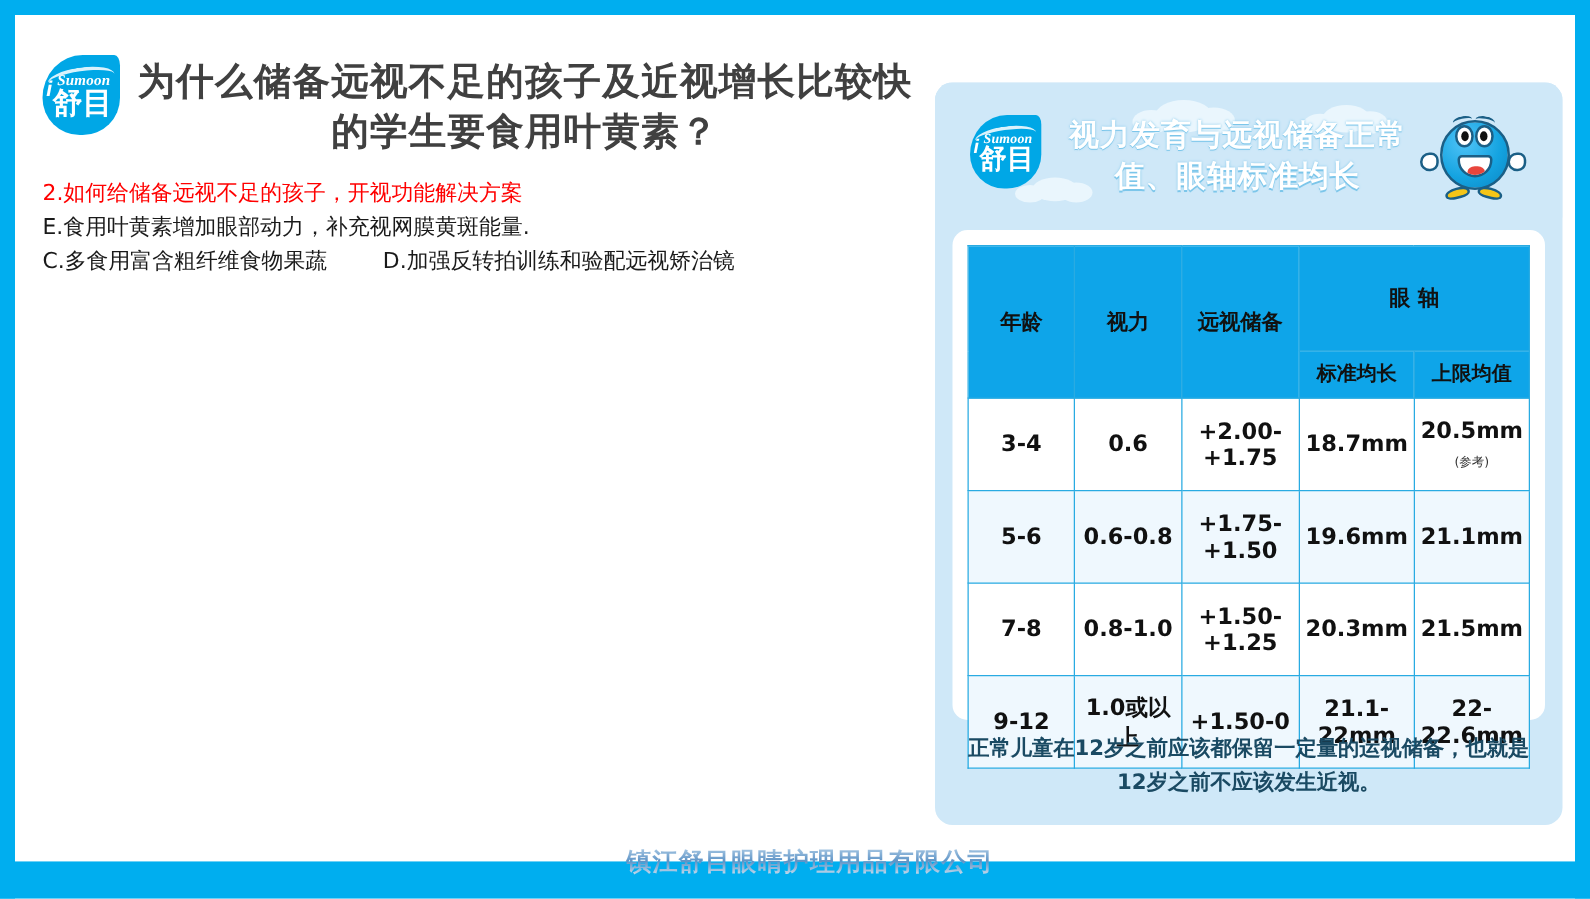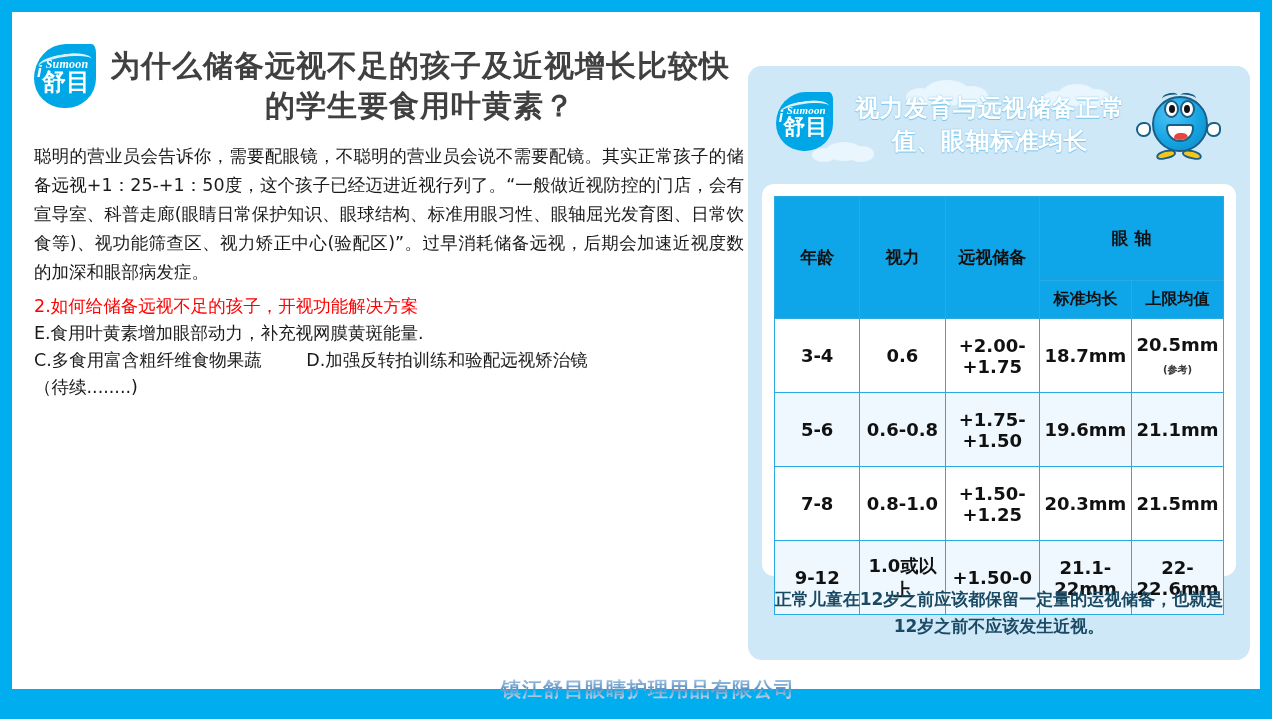--- a/index.html
+++ b/index.html
@@ -176,21 +176,21 @@
     text-align:center;
     vertical-align:middle;
     color:#111111;
     font-weight:bold;
   }
   table.vt thead th { background:#0ea5e9; font-size:17px; height:84px; }
   table.vt thead th.sub { height:38px; font-size:16px; }
   table.vt tbody td { font-size:18px; height:74px; }
   table.vt tbody tr:nth-child(odd) td { background:#ffffff; }
   table.vt tbody tr:nth-child(even) td { background:#eff8fe; }
-  .note-sm { display:block; font-size:10px; font-weight:bold; color:#333; margin-top:8px; }
+  .note-sm { display:block; font-size:10px; font-weight:normal; color:#333; margin-top:8px; }
   .col-age { width:19%; }
   .col-vis { width:19%; }
   .col-res { width:21%; }
   .col-ax  { width:20.5%; }
 
   .panel-note {
     position:absolute; left:18px; top:520px; width:466px;
     text-align:center;
     color:#1a4a63;
     font-size:17px; line-height:27px; font-weight:bold;
@@ -229,28 +229,26 @@
         <div class="droplet">
           <span class="swoosh"></span>
           <span class="iMark">i</span>
           <span class="sumoon">Sumoon</span>
           <span class="cn">舒目</span>
         </div>
         <div class="main-title">为什么储备远视不足的孩子及近视增长比较快的学生要食用叶黄素？</div>
       </div>
 
       <div class="body-text">
-        <p>聪明的营业员会告诉你，需要配眼镜，不聪明的营业员会说不需要配镜。其实正常孩子的储备远视+1：25-+1：50度，这个孩子已经迈进近视行列了。“一般做近视防控的门店，会有宣导室、科普走廊(眼睛日常保护知识、眼球结构、标准用眼习性、眼轴屈光发育图、日常饮食等)、视功能筛查区、视力矫正中心(验配区)”。过早消耗储备远视，后期会加速近视度数的加深和眼部病发症。</p>
       </div>
 
       <div class="list-block">
         <div class="list-head">2.如何给储备远视不足的孩子，开视功能解决方案</div>
         <div class="opt-row">E.食用叶黄素增加眼部动力，补充视网膜黄斑能量.</div>
         <div class="opt-row">C.多食用富含粗纤维食物果蔬        D.加强反转拍训练和验配远视矫治镜</div>
-        <div class="opt-row">（待续........)</div>
       </div>
 
     </div>
 
     <div class="right-panel">
 
       <div class="panel-head">
         <span class="cloud cloud1"></span>
         <span class="cloud cloud2"></span>
         <span class="cloud cloud3"></span>

